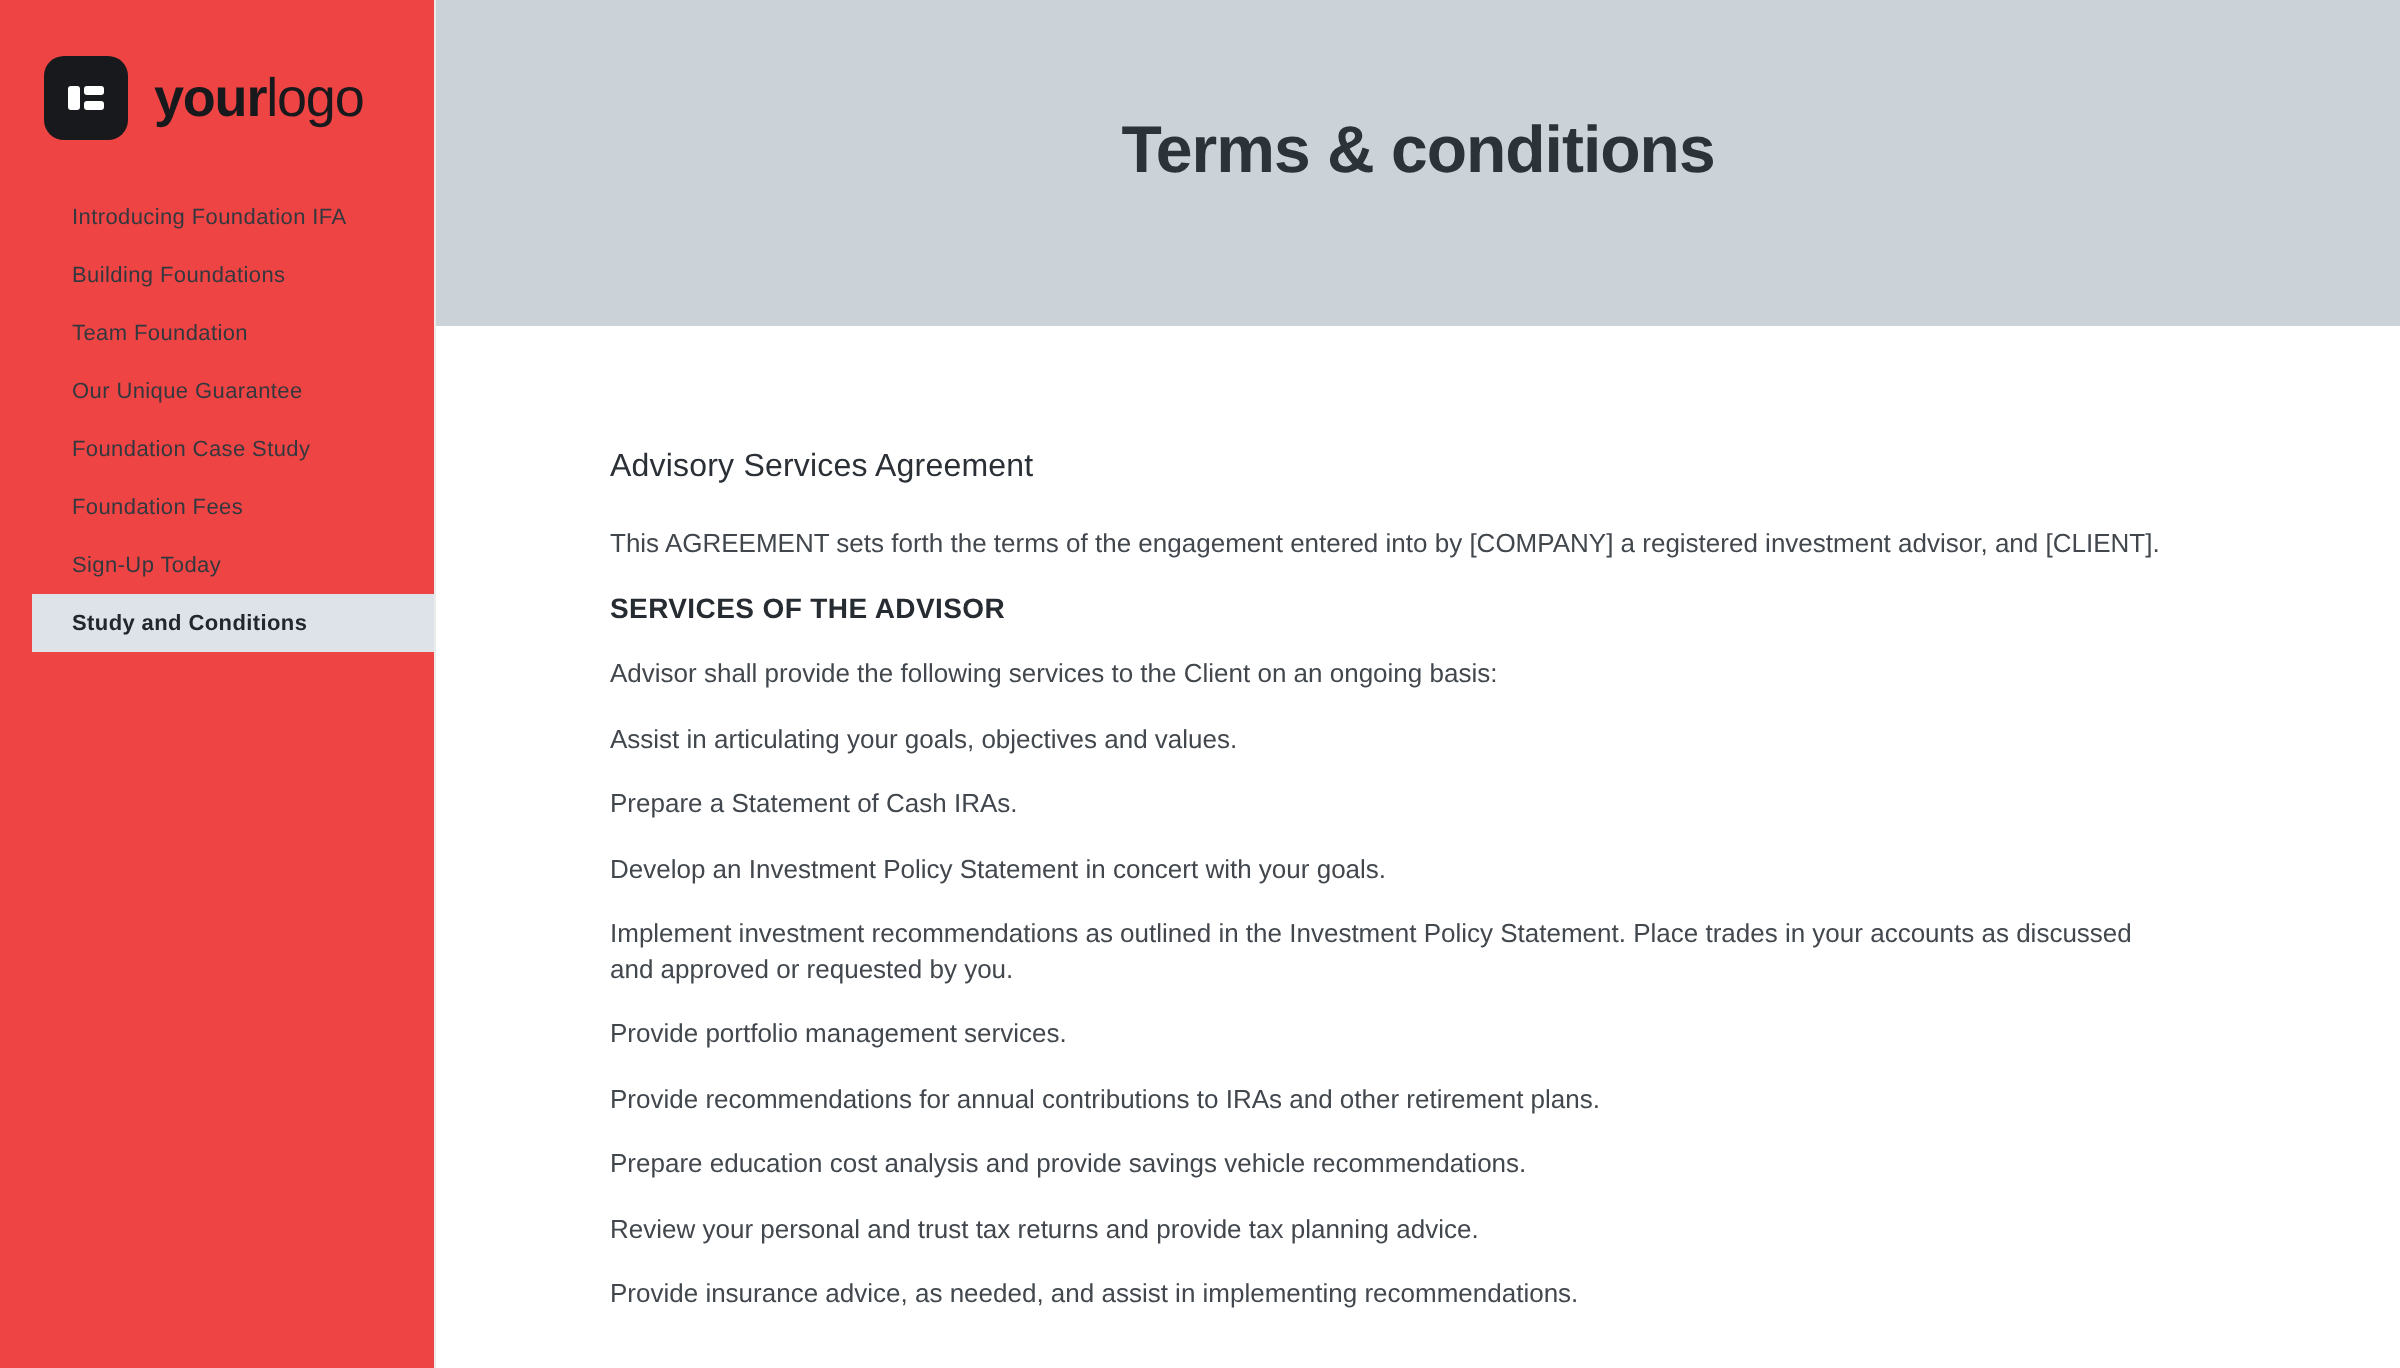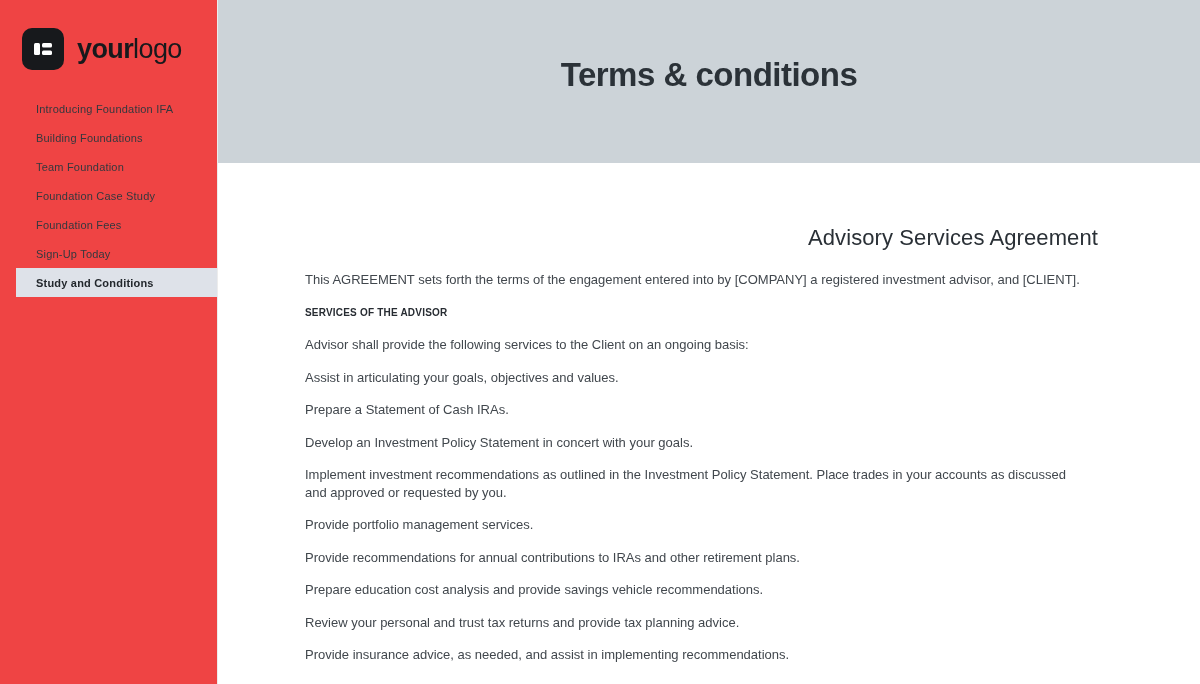--- a/index.html
+++ b/index.html
@@ -44,29 +44,29 @@
     height: 163px; flex: 0 0 163px; background: #ccd3d8;
     display: flex; align-items: center; justify-content: center;
     padding-bottom: 14px;
   }
   .hero-title {
     font-size: 33px; font-weight: bold; color: #2b3238; letter-spacing: -0.5px;
   }
 
   .content { padding: 62px 0 0 87px; width: 880px; }
   .doc-heading {
-    margin: 0 0 20px 0; font-size: 22px; font-weight: 500;
-    color: #2a3036; letter-spacing: 0.1px; text-align: right;
+    margin: 0 0 20px 0; font-size: 16px; font-weight: 500;
+    color: #2a3036; letter-spacing: 0.1px;
   }
   .para {
     margin: 0 17px 15px 0; font-size: 13px; line-height: 17.5px;
     color: #41474d; max-width: 790px;
   }
   .para.bold {
-    font-weight: bold; font-size: 10px; color: #272c32; letter-spacing: 0.2px;
+    font-weight: bold; font-size: 14px; color: #272c32; letter-spacing: 0.2px;
   }
 </style>
 </head>
 <body>
 
 <div class="page">
 
   <aside class="sidebar">
     <div class="logo-row">
       <span class="logo-badge">
@@ -76,20 +76,21 @@
           <rect x="11" y="13.5" width="10" height="4.5" rx="1.5" fill="#ffffff"></rect>
         </svg>
       </span>
       <span class="logo-text"><span class="bold">your</span><span class="light">logo</span></span>
     </div>
 
     <nav class="nav">
       <div class="nav-item">Introducing Foundation IFA</div>
       <div class="nav-item">Building Foundations</div>
       <div class="nav-item">Team Foundation</div>
+      <div class="nav-item">Our Unique Guarantee</div>
       <div class="nav-item">Foundation Case Study</div>
       <div class="nav-item">Foundation Fees</div>
       <div class="nav-item">Sign-Up Today</div>
       <div class="nav-item active">Study and Conditions</div>
     </nav>
   </aside>
 
   <main class="main">
     <header class="hero">
       <h1 class="hero-title">Terms &amp; conditions</h1>

